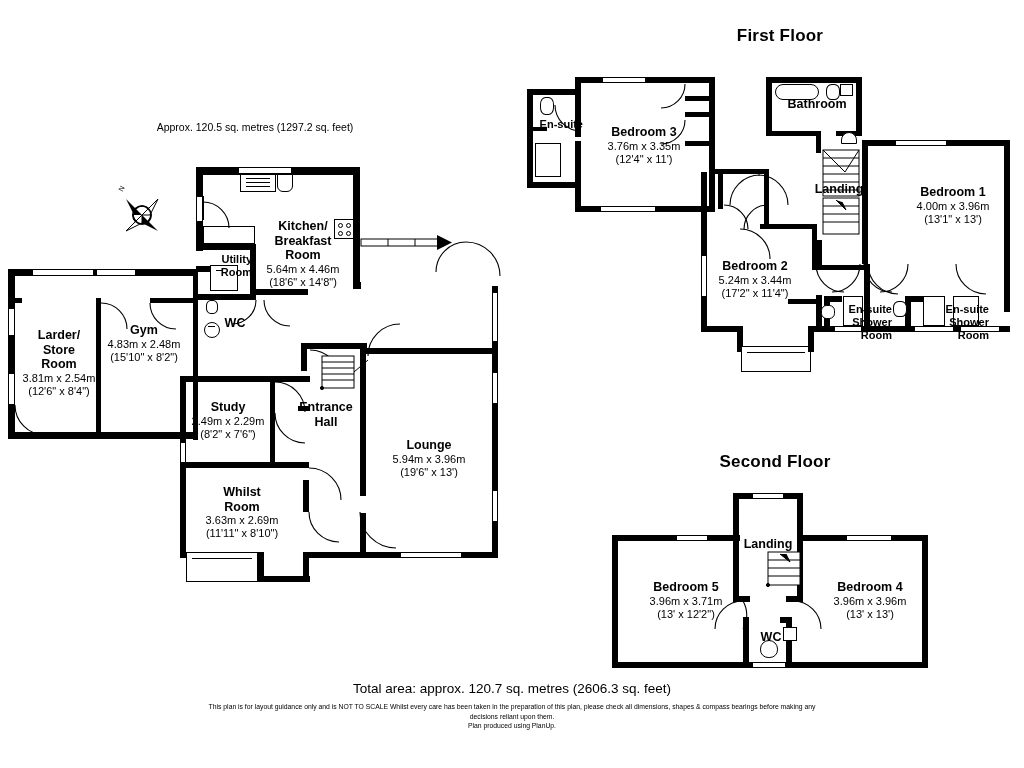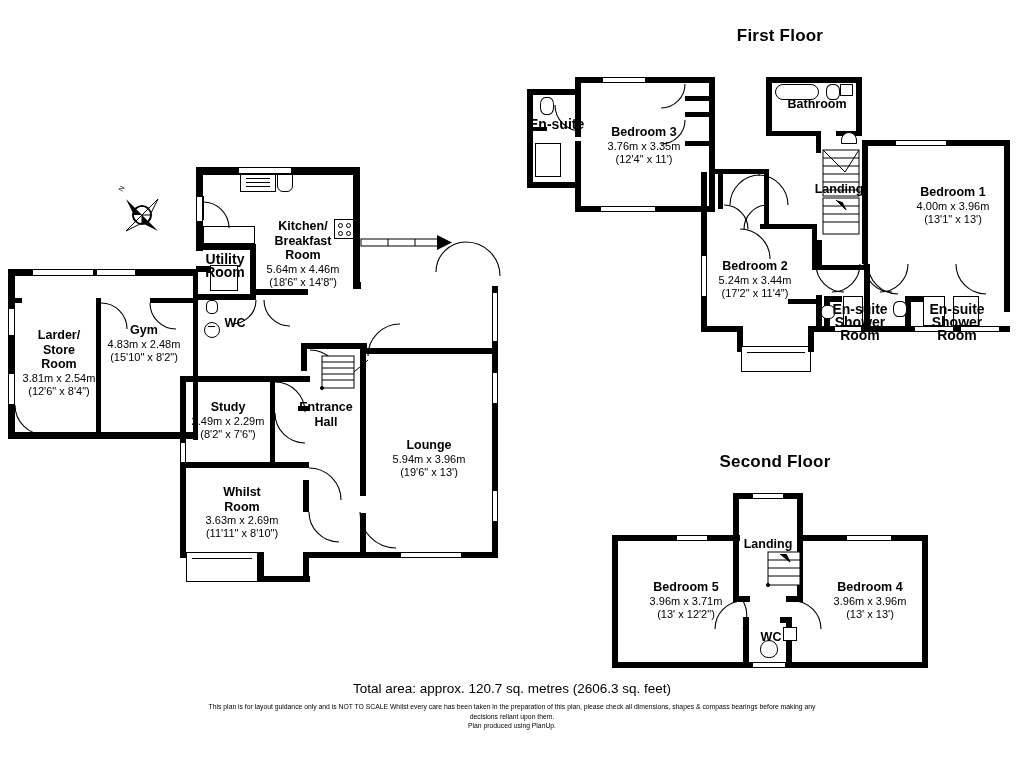--- a/index.html
+++ b/index.html
@@ -52,21 +52,21 @@
   .room-label .rl-dim {
     font-size: 11px;
     font-weight: normal;
     line-height: 13px;
   }
   .room-label .rl-imp {
     font-size: 11px;
     font-weight: normal;
     line-height: 13px;
   }
-  .room-label.small .rl-name { font-size: 14px; line-height: 13px; }
+  .room-label.small .rl-name { font-size: 11px; line-height: 13px; text-align: right; }
 
   
   .wall {
     position: absolute;
     background: #000000;
   }
   .thin {
     position: absolute;
     background: #000000;
   }
@@ -113,20 +113,21 @@
     left: 7px; top: 0px;
     transform: rotate(-62deg);
   }
 </style>
 </head>
 <body>
 
 <div id="page">
 
   <div class="floor-title" style="left:110px; top:118px; width:290px;">
+    <div class="ft-area">Approx. 120.5 sq. metres (1297.2 sq. feet)</div>
   </div>
 
   <div id="compass" style="left:112px; top:185px; width:60px; height:60px;">
     <svg width="60" height="60" viewBox="0 0 60 60">
       <circle cx="30" cy="30" r="9" fill="#fff" stroke="#000" stroke-width="1.6"></circle>
       <path d="M30 30 L46 14 L34 26 Z" fill="#000"></path>
       <path d="M30 30 L46 14 L38 30 Z" fill="#fff" stroke="#000" stroke-width="1"></path>
       <path d="M30 30 L14 14 L26 26 Z" fill="#000"></path>
       <path d="M30 30 L14 14 L22 30 Z" fill="#000"></path>
       <path d="M30 30 L14 46 L26 34 Z" fill="#000"></path>

